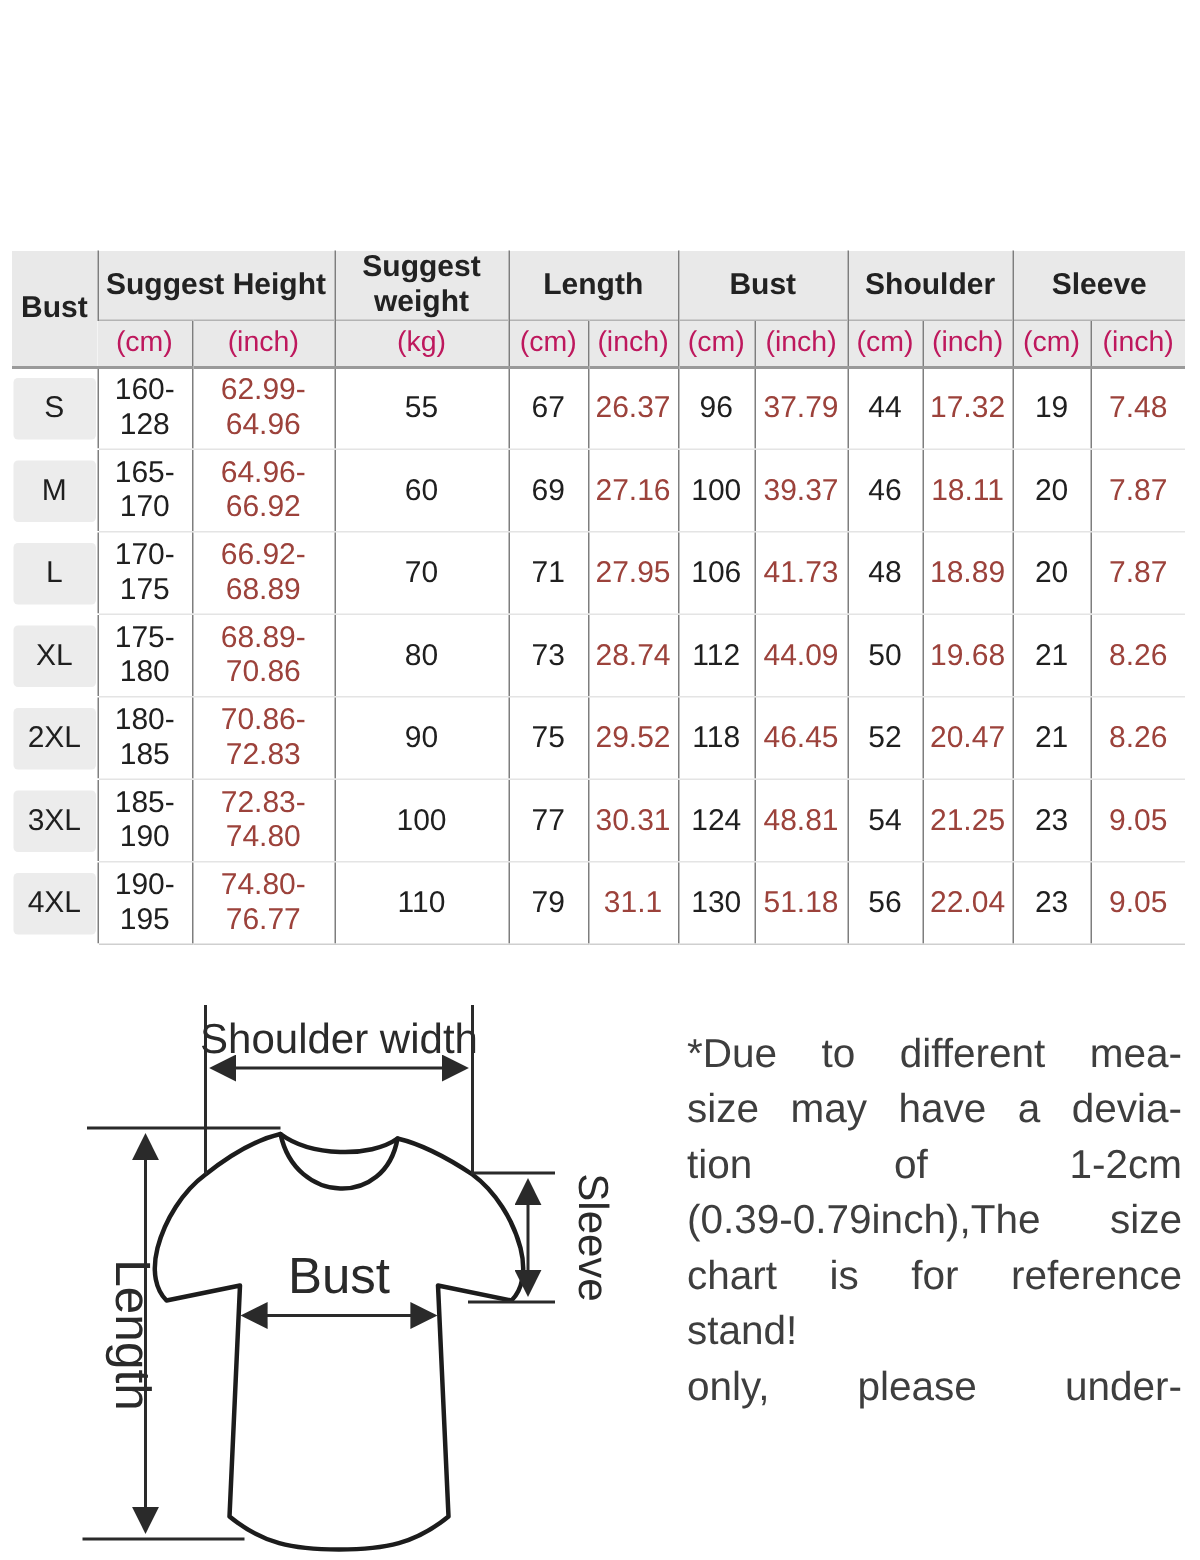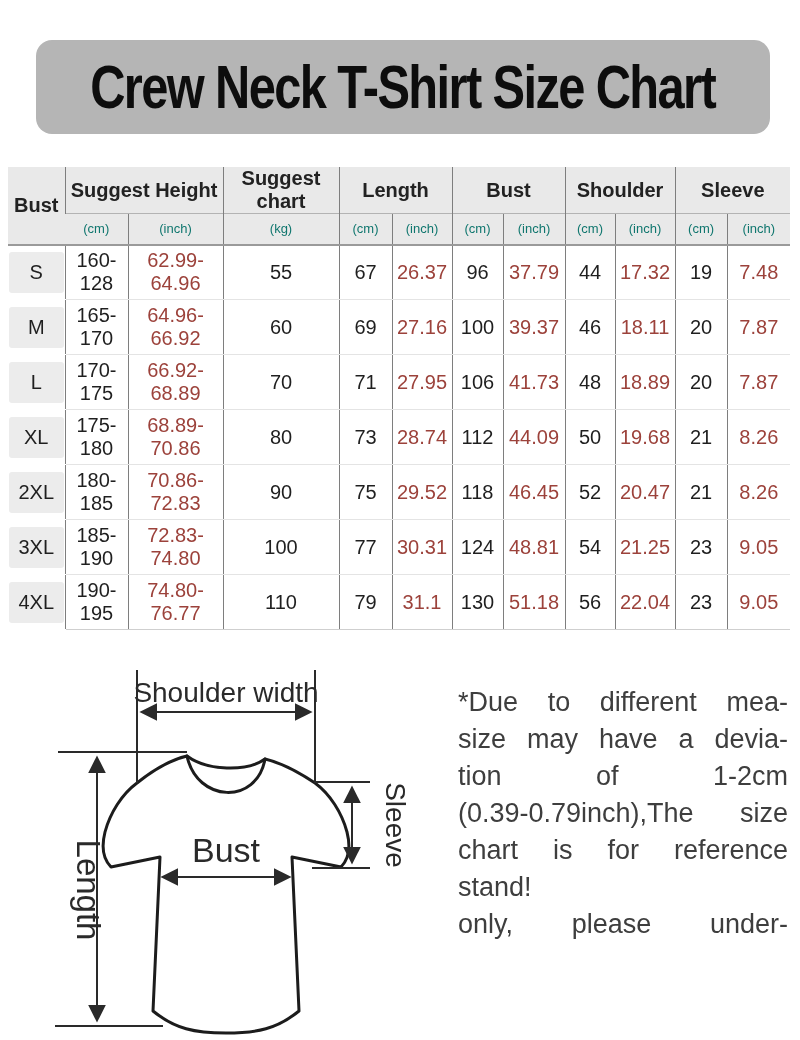--- a/index.html
+++ b/index.html
@@ -15,21 +15,21 @@
 
   
   table.size-table { position:absolute; left:8px; top:167px; width:782px;
     border-collapse:collapse; table-layout:fixed; }
   .size-table th, .size-table td { text-align:center; vertical-align:middle; font-weight:normal; overflow:hidden; }
   .c0{width:57px}.c1{width:63px}.c2{width:95px}.c3{width:116px}.c4{width:53px}.c5{width:60px}
   .c6{width:51px}.c7{width:62px}.c8{width:50px}.c9{width:60px}.c10{width:52px}.c11{width:63px}
 
   .size-table thead th { background:#e9e9e9; }
   .size-table tr.group-row th { height:33px; font-size:20px; font-weight:bold; color:#222; }
-  .size-table tr.unit-row  th { height:31px; font-size:13px; color:#0f766e;
+  .size-table tr.unit-row  th { height:31px; font-size:19px; color:#be185d;
       border-top:1px solid #b3b3b3; border-bottom:2px solid #9a9a9a; }
   .size-table th.size-head { font-size:20px; font-weight:bold; border-bottom:2px solid #9a9a9a; }
   .u-inch { color:#c9463d; }
 
   .size-table th:not(:first-child), .size-table td:not(:first-child) { border-left:1px solid #7e7e7e; }
   .size-table tbody td { height:55px; font-size:20px; background:#fff; border-bottom:1px solid #e4e4e4; }
   .size-table tbody tr:last-child td { border-bottom:1px solid #cfcfcf; }
   td.v-inch { color:#9c423b; }
   td.c-size { border-bottom:1px solid #fff !important; padding:0 1px; }
   .chip { display:block; height:41px; line-height:41px; background:#ececec; border-radius:3px;
@@ -43,44 +43,41 @@
   .note { position:absolute; left:458px; top:684px; width:330px; font-size:27px;
     line-height:37px; color:#3e3e3e; }
   .note-line { text-align:justify; text-align-last:justify; white-space:normal; }
   .note-line.last { text-align-last:left; }
 </style>
 </head>
 <body>
 
 <div class="stage">
 
-  <div class="banner">
-    <div class="title">Crew Neck T-Shirt Size Chart</div>
-  </div>
 
   <table class="size-table">
     <colgroup>
       <col class="c0">
         <col class="c1">
         <col class="c2">
         <col class="c3">
         <col class="c4">
         <col class="c5">
       <col class="c6">
         <col class="c7">
         <col class="c8">
         <col class="c9">
         <col class="c10">
         <col class="c11">
     </colgroup>
     <thead>
       <tr class="group-row">
         <th rowspan="2" class="size-head">Bust</th>
         <th colspan="2">Suggest Height</th>
-        <th>Suggest chart</th>
+        <th>Suggest weight</th>
         <th colspan="2">Length</th>
         <th colspan="2">Bust</th>
         <th colspan="2">Shoulder</th>
         <th colspan="2">Sleeve</th>
       </tr>
       <tr class="unit-row">
         <th class="u-cm">(cm)</th>
         <th class="u-inch">(inch)</th>
         <th class="u-cm">(kg)</th>
         <th class="u-cm">(cm)</th>

